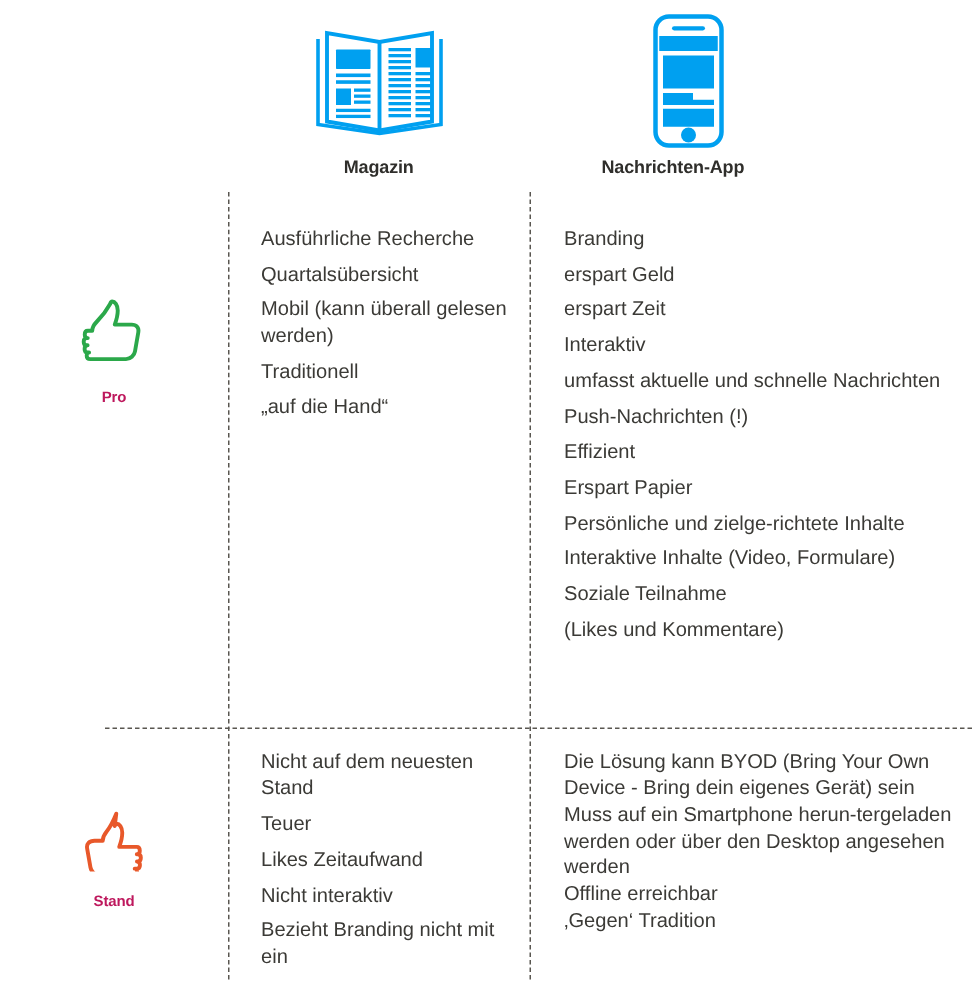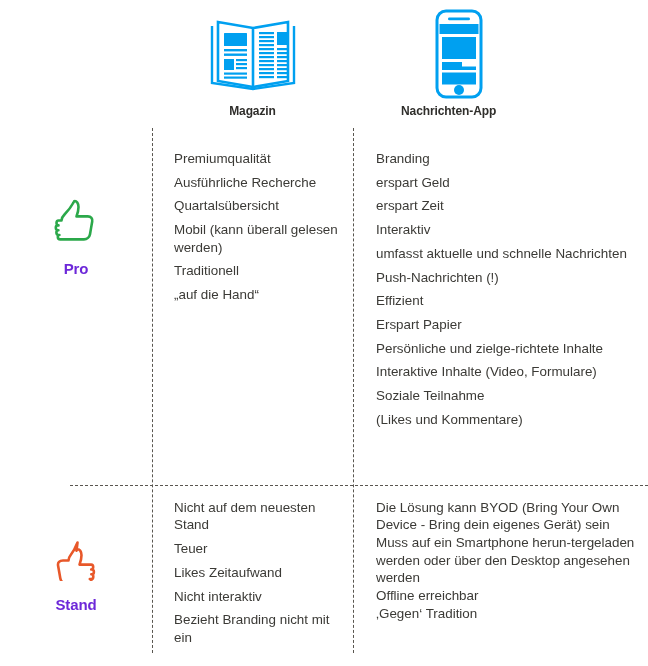--- a/index.html
+++ b/index.html
@@ -80,23 +80,23 @@
   .rail.pro    { top: 196px; }
   .rail.kontra { top: 532px; }
 
   .rail-icon {
     height: 52px;
     display: flex;
     align-items: center;
     justify-content: center;
   }
   .rail-label {
-    font-size: 15px;
+    font-size: 10px;
     font-weight: bold;
-    color: #6d28d9;
+    color: #be185d;
     margin-top: 12px;
     letter-spacing: -0.1px;
   }
 
   
   .col {
     position: absolute;
     box-sizing: border-box;
     z-index: 2;
   }
@@ -226,21 +226,20 @@
                  L38.2 15.5 C39.7 15.5 40.2 16.5 40.2 17.9 C40.2 19.3 39.7 20.4 38.2 20.4
                  L26.5 20.4 C26.5 20.4 28.5 25.8 28.5 29.8
                  C28.5 33.6 26.5 35.8 24.8 35.8 C24 35.8 23.7 35 23.5 34.3 Z" transform="translate(0,4) scale(1,-1) translate(0,-46)" fill="none" stroke="#E8582A" stroke-width="2.6" stroke-linejoin="round"></path>
       </svg>
     </div>
     <div class="rail-label">Stand</div>
   </div>
 
   <div class="col c-mag pro-mag">
     <ul class="items">
-      <li>Premiumqualität</li>
       <li>Ausführliche Recherche</li>
       <li>Quartalsübersicht</li>
       <li>Mobil (kann überall gelesen werden)</li>
       <li>Traditionell</li>
       <li>„auf die Hand“</li>
     </ul>
   </div>
 
   <div class="col c-app pro-app">
     <ul class="items">

